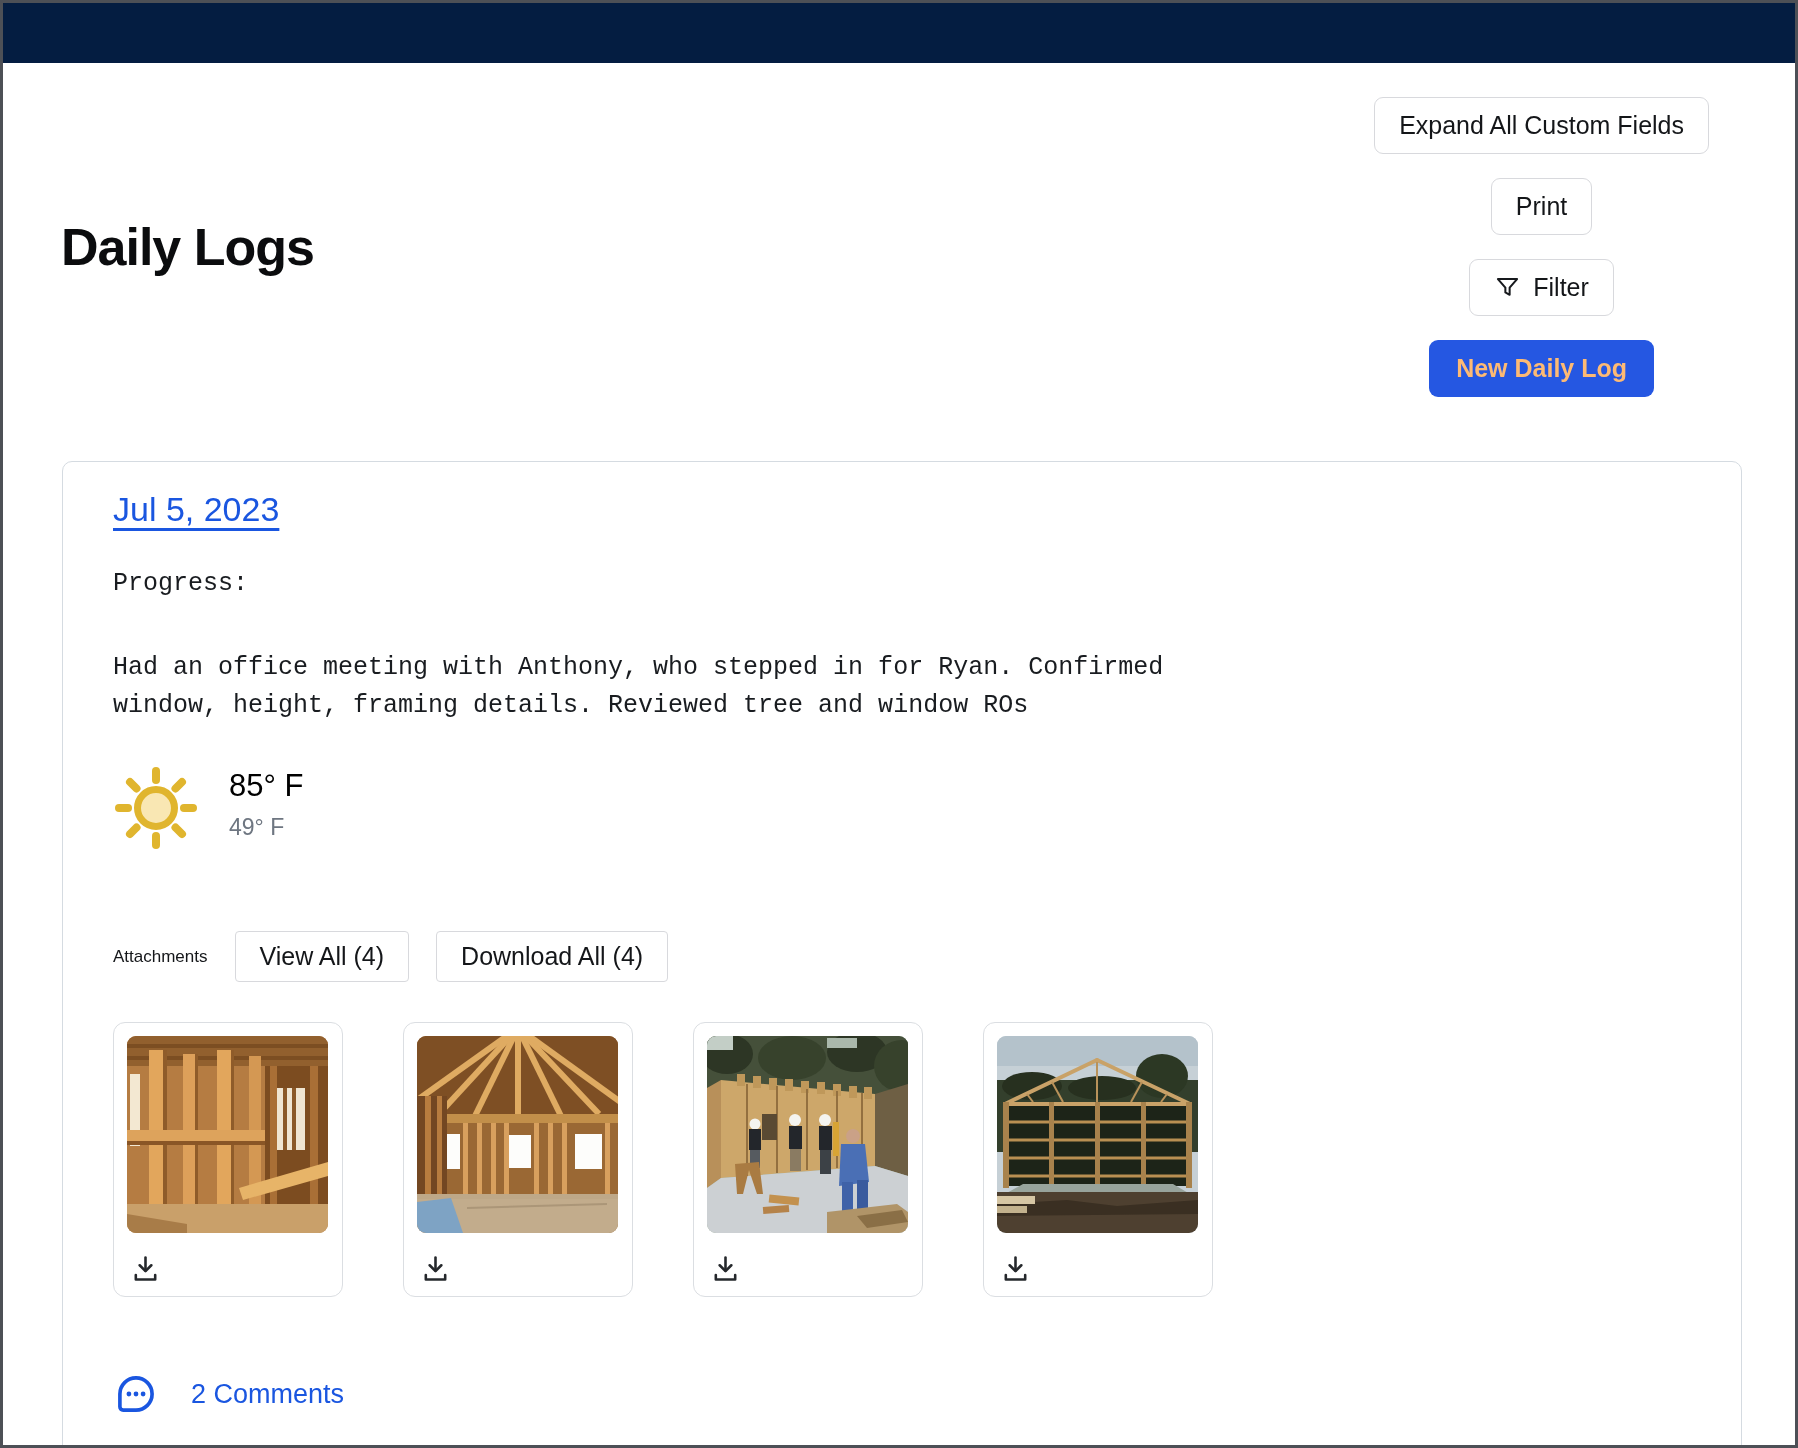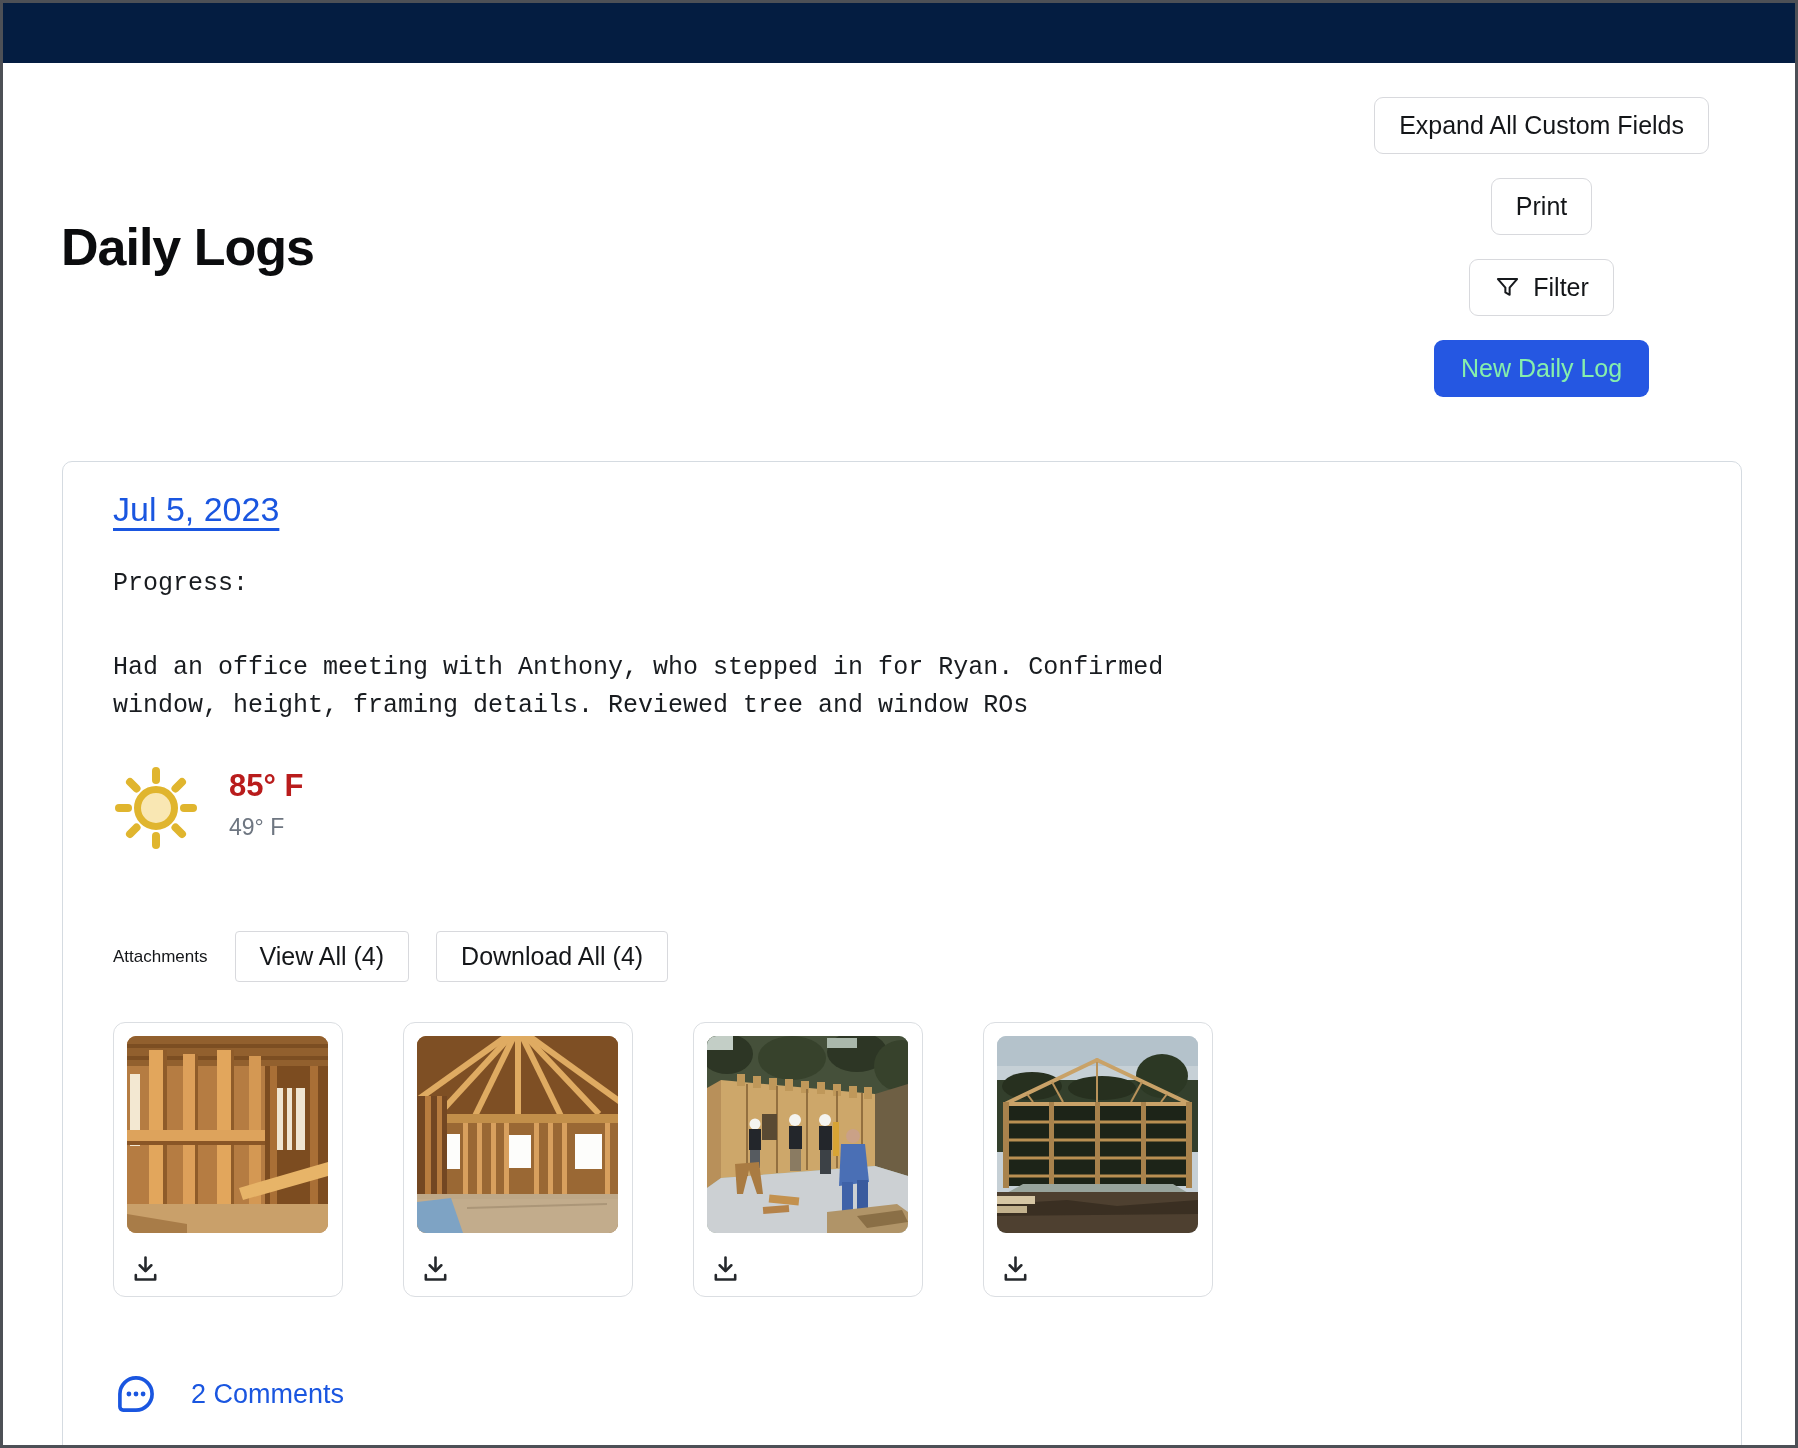--- a/index.html
+++ b/index.html
@@ -30,21 +30,21 @@
     margin:0;font-size:52px;font-weight:900;letter-spacing:-1px;color:#0b0c0e;
   }
   .header-actions{display:flex;align-items:center;gap:24px;flex-direction:column;}
   .btn{
     display:inline-flex;align-items:center;justify-content:center;gap:12px;
     height:57px;padding:0 24px;border-radius:9px;border:1.5px solid var(--btn_border);
     background:#fff;font-family:"Liberation Sans", sans-serif;
     font-size:25px;color:#141619;cursor:pointer;white-space:nowrap;
   }
   .btn.primary{
-    background:var(--primary);border:none;color:#86efac;font-weight:400;padding:0 27px;
+    background:var(--primary);border:none;color:#fdba74;font-weight:700;padding:0 27px;
   }
   .icon{display:inline-flex;align-items:center;justify-content:center;line-height:0;}
 
   .log-card{
     margin:64px 53px 0 59px;
     border:1.5px solid var(--card_border);
     border-radius:10px;
     padding:28px 50px 54px 50px;
   }
   .log-date{
@@ -52,21 +52,21 @@
     font-size:34px;color:var(--link);font-weight:500;
     text-decoration:underline;text-underline-offset:7px;text-decoration-thickness:2.5px;
     cursor:pointer;
   }
   .log-text{margin:36px 0 0 0;font-size:25px;line-height:38px;color:#191c20;font-family:Liberation Mono, monospace;}
   .para{white-space:pre-line;}
   .para2{margin-top:46px;}
 
   .weather{display:flex;align-items:center;gap:30px;margin-top:38px;}
   .temps{display:flex;flex-direction:column;}
-  .temp-high{font-size:31px;font-weight:700;color:#b91c1c;line-height:38px;}
+  .temp-high{font-size:31px;font-weight:400;color:#000000;line-height:38px;}
   .temp-low{font-size:23px;font-weight:500;color:var(--muted);line-height:38px;margin-top:3px;}
 
   .attach-row{display:flex;align-items:center;gap:27px;margin-top:82px;}
   .attach-label{font-size:17px;color:#141619;}
   .btn.sm{height:51px;border-radius:4px;}
 
   .thumbs{display:flex;gap:60px;margin-top:40px;}
   .thumb-card{
     margin:0;width:230px;border:1.5px solid #dbdee2;border-radius:12px;
     padding:13px 13px 12px 13px;background:#fff;

